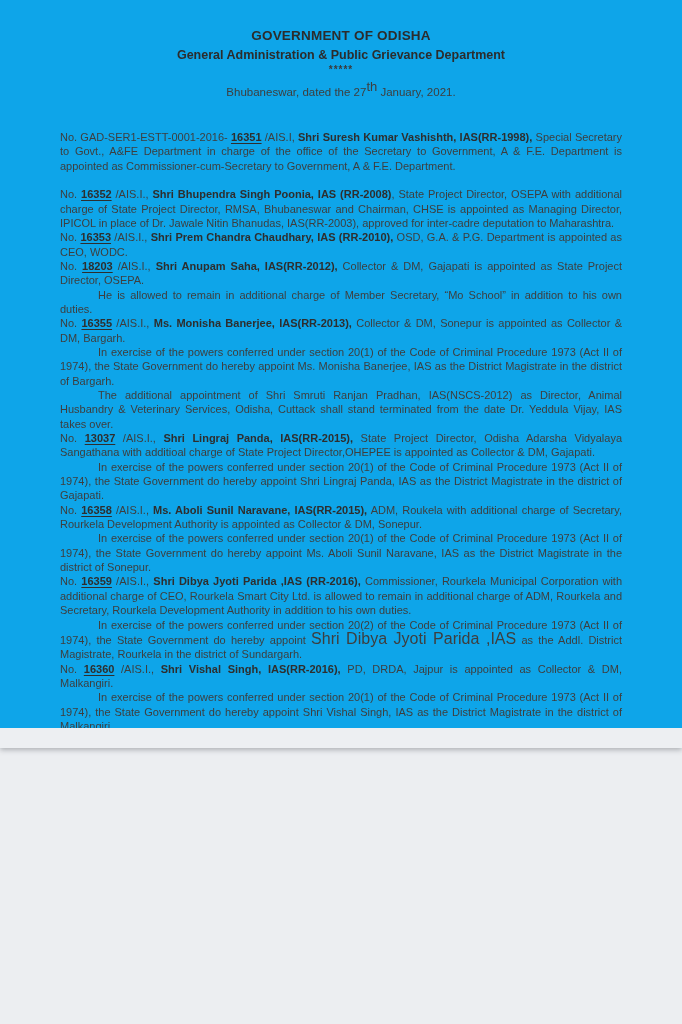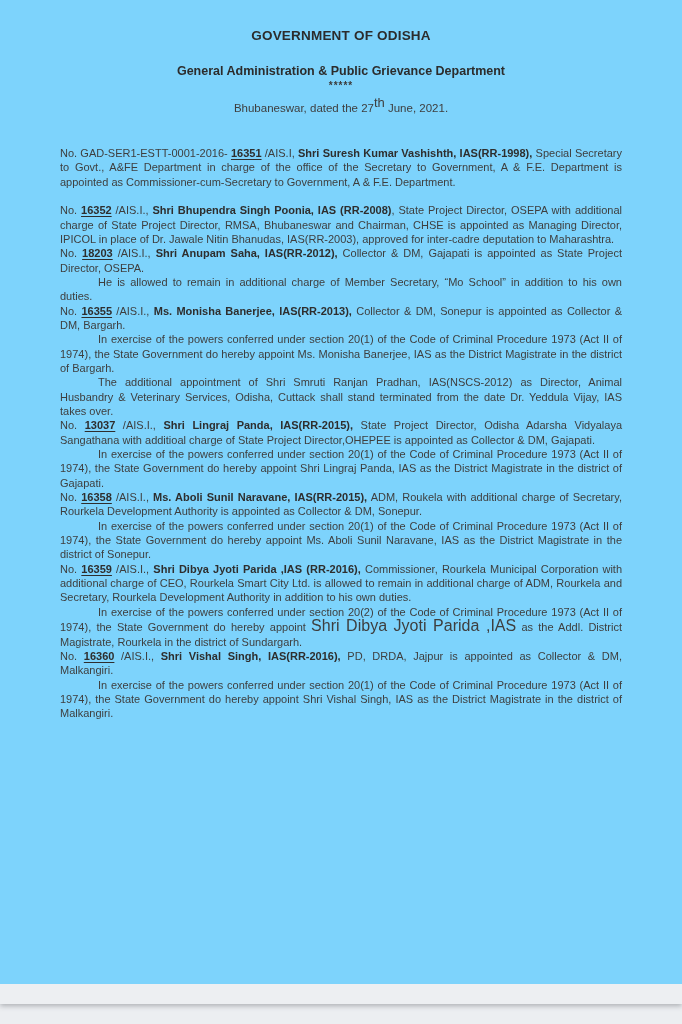--- a/index.html
+++ b/index.html
@@ -10,41 +10,41 @@
   body {
     background: #eceef1;
     position: relative;
     height: 1024px;
     overflow: hidden;
   }
   .page {
     position: absolute;
     top: 0; left: 0;
     width: 682px;
-    height: 1004px;
-    background: #7dd3fc;
+    height: 748px;
+    background: #0ea5e9;
     box-shadow: 0 2px 5px rgba(60,64,72,0.35);
   }
   .content {
     padding: 28px 60px 0 60px;
     color: #3e3e3e;
   }
   
   .doc-header { text-align: center; }
   .gov-title {
     font-size: 13.5px;
     font-weight: bold;
     color: #2c2c2c;
     letter-spacing: 0.2px;
   }
   .dept-title {
     font-size: 12.5px;
     font-weight: bold;
     color: #2c2c2c;
-    margin-top: 21px;
+    margin-top: 5px;
   }
   .stars {
     font-size: 10px;
     font-weight: bold;
     letter-spacing: 1px;
     margin-top: 2px;
     color: #3a3a3a;
   }
   .notif-title {
     display: inline-block;
@@ -87,26 +87,27 @@
 </head>
 <body>
 
 <div class="page">
   <div class="content">
 
     <div class="doc-header">
       <div class="gov-title">GOVERNMENT OF ODISHA</div>
       <div class="dept-title">General Administration &amp; Public Grievance Department</div>
       <div class="stars">*****</div>
-      <div class="date-line"><span>Bhubaneswar, dated the 27</span><sup>th</sup><span> June, 2021.</span></div>
+      <div class="date-line"><span>Bhubaneswar, dated the 27</span><sup>th</sup><span> January, 2021.</span></div>
     </div>
 
     <div class="doc-body">
         <p class="para"><span>No. GAD-SER1-ESTT-0001-2016- </span><span class="b u">16351</span><span> /AIS.I, </span><span class="b">Shri Suresh Kumar Vashishth, IAS(RR-1998),</span><span> Special Secretary to Govt., A&amp;FE Department in charge of the office of the Secretary to Government, A &amp; F.E. Department is appointed as Commissioner-cum-Secretary to Government, A &amp; F.E. Department.</span></p>
         <p class="para space-before"><span>No. </span><span class="b u">16352</span><span> /AIS.I., </span><span class="b">Shri Bhupendra Singh Poonia, IAS (RR-2008)</span><span>, State Project Director, OSEPA with additional charge of State Project Director, RMSA, Bhubaneswar and Chairman, CHSE is appointed as Managing Director, IPICOL in place of Dr. Jawale Nitin Bhanudas, IAS(RR-2003), approved for inter-cadre deputation to Maharashtra.</span></p>
+        <p class="para"><span>No. </span><span class="b u">16353</span><span> /AIS.I., </span><span class="b">Shri Prem Chandra Chaudhary, IAS (RR-2010),</span><span> OSD, G.A. &amp; P.G. Department is appointed as CEO, WODC.</span></p>
         <p class="para"><span>No. </span><span class="b u">18203</span><span> /AIS.I., </span><span class="b">Shri Anupam Saha, IAS(RR-2012),</span><span> Collector &amp; DM, Gajapati is appointed as State Project Director, OSEPA.</span></p>
         <p class="para indent"><span>He is allowed to remain in additional charge of Member Secretary, “Mo School” in addition to his own duties.</span></p>
         <p class="para"><span>No. </span><span class="b u">16355</span><span> /AIS.I., </span><span class="b">Ms. Monisha Banerjee, IAS(RR-2013),</span><span> Collector &amp; DM, Sonepur is appointed as Collector &amp; DM, Bargarh.</span></p>
         <p class="para indent"><span>In exercise of the powers conferred under section 20(1) of the Code of Criminal Procedure 1973 (Act II of 1974), the State Government do hereby appoint Ms. Monisha Banerjee, IAS as the District Magistrate in the district of Bargarh.</span></p>
         <p class="para indent"><span>The additional appointment of Shri Smruti Ranjan Pradhan, IAS(NSCS-2012) as Director, Animal Husbandry &amp; Veterinary Services, Odisha, Cuttack shall stand terminated from the date Dr. Yeddula Vijay, IAS takes over.</span></p>
         <p class="para"><span>No. </span><span class="b u">13037</span><span> /AIS.I., </span><span class="b">Shri Lingraj Panda, IAS(RR-2015),</span><span> State Project Director, Odisha Adarsha Vidyalaya Sangathana with additioal charge of State Project Director,OHEPEE is appointed as Collector &amp; DM, Gajapati.</span></p>
         <p class="para indent"><span>In exercise of the powers conferred under section 20(1) of the Code of Criminal Procedure 1973 (Act II of 1974), the State Government do hereby appoint Shri Lingraj Panda, IAS as the District Magistrate in the district of Gajapati.</span></p>
         <p class="para"><span>No. </span><span class="b u">16358</span><span> /AIS.I., </span><span class="b">Ms. Aboli Sunil Naravane, IAS(RR-2015),</span><span> ADM, Roukela with additional charge of Secretary, Rourkela Development Authority is appointed as Collector &amp; DM, Sonepur.</span></p>
         <p class="para indent"><span>In exercise of the powers conferred under section 20(1) of the Code of Criminal Procedure 1973 (Act II of 1974), the State Government do hereby appoint Ms. Aboli Sunil Naravane, IAS as the District Magistrate in the district of Sonepur.</span></p>
         <p class="para"><span>No. </span><span class="b u">16359</span><span> /AIS.I., </span><span class="b">Shri Dibya Jyoti Parida ,IAS (RR-2016),</span><span> Commissioner, Rourkela Municipal Corporation with additional charge of CEO, Rourkela Smart City Ltd. is allowed to remain in additional charge of ADM, Rourkela and Secretary, Rourkela Development Authority in addition to his own duties.</span></p>

